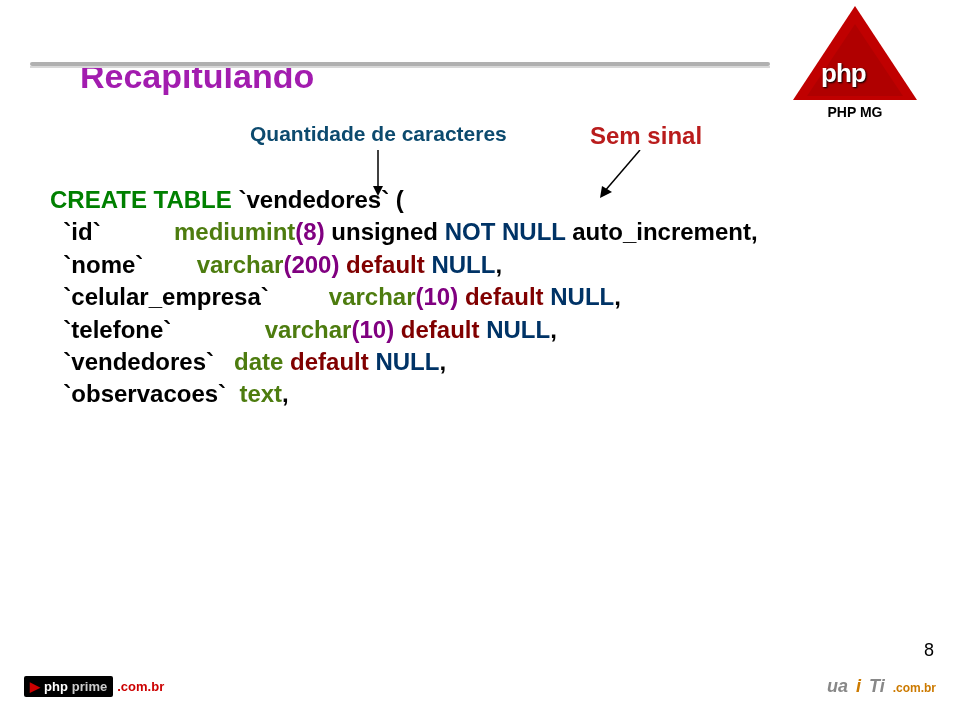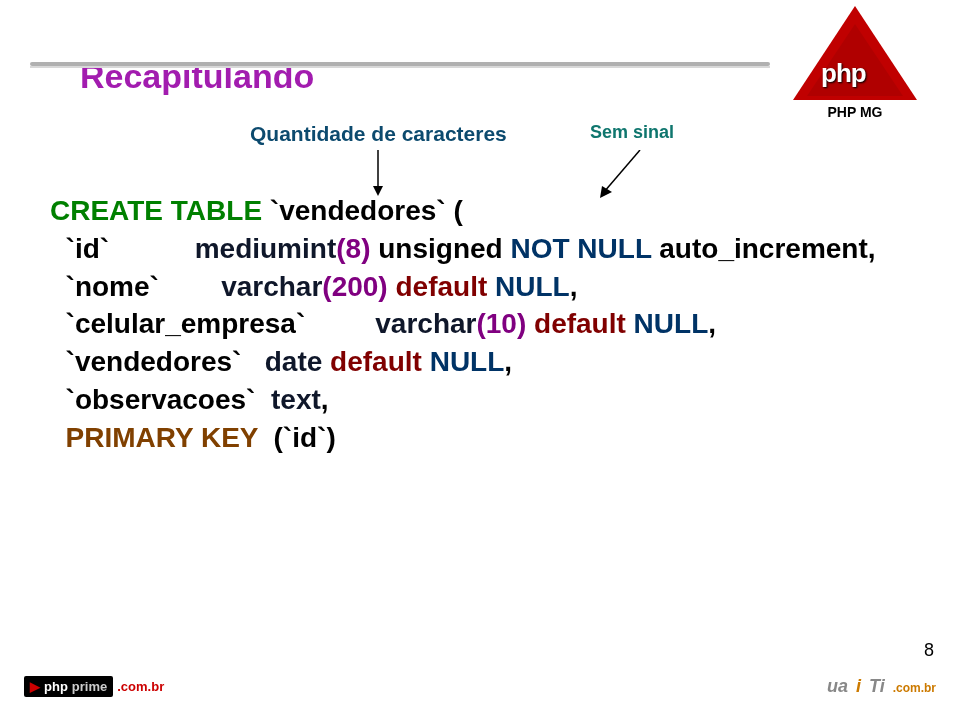--- a/index.html
+++ b/index.html
@@ -42,48 +42,48 @@
     top: 122px;
     left: 250px;
     font-size: 21px;
     font-weight: bold;
     color: #0c4a6e;
   }
   .annotation-sem {
     position: absolute;
     top: 122px;
     left: 590px;
-    font-size: 18px;
-    font-weight: bold;
-    color: #0f766e;
+    font-size: 24px;
+    font-weight: bold;
+    color: #b91c1c;
   }
   .arrow1 {
     position: absolute;
     top: 150px;
     left: 368px;
   }
   .arrow2 {
     position: absolute;
     top: 150px;
     left: 600px;
   }
   .code-block {
     position: absolute;
-    top: 192px;
+    top: 184px;
     left: 50px;
-    font-size: 28px;
+    font-size: 24px;
     font-weight: bold;
     line-height: 1.35;
     font-family: Arial, Helvetica, sans-serif;
   }
   .code-block .row {
     white-space: pre;
   }
   .green { color: #008000; }
-  .red { color: #0f172a; margin-top: 20px; }
+  .red { color: #4d7c0f; margin-top: 20px; }
   .purple { color: #800080; }
   .darkblue { color: #003366; }
   .darkred { color: #800000; }
   .brown { color: #804000; }
   .black { color: #000; }
   .logo-php {
     position: absolute;
     top: 6px;
     right: 30px;
     width: 150px;
@@ -190,23 +190,23 @@
 <svg class="arrow2" width="130" height="50">
   <line x1="40" y1="0" x2="4" y2="42" stroke="#000" stroke-width="1.5"></line>
   <polygon points="0,48 2,36 12,42" fill="#000"></polygon>
 </svg>
 
 <div class="code-block">
   <div class="row"><span class="green">CREATE TABLE</span><span class="black"> `vendedores` (</span></div>
   <div class="row"><span class="black">  `id`</span><span class="red">           mediumint</span><span class="purple">(8)</span><span class="black"> unsigned </span><span class="darkblue">NOT NULL</span><span class="black"> auto_increment,</span></div>
   <div class="row"><span class="black">  `nome`</span><span class="red">        varchar</span><span class="purple">(200)</span><span class="darkred"> default </span><span class="darkblue">NULL</span><span class="black">,</span></div>
   <div class="row"><span class="black">  `celular_empresa`</span><span class="black"> </span><span class="red">        varchar</span><span class="purple">(10)</span><span class="darkred"> default </span><span class="darkblue">NULL</span><span class="black">,</span></div>
+  <div class="row"><span class="black">  `telefone`</span><span class="black">      </span><span class="red">        varchar</span><span class="purple">(10)</span><span class="darkred"> default </span><span class="darkblue">NULL</span><span class="black">,</span></div>
   <div class="row"><span class="black">  `vendedores`</span><span class="black">   </span><span class="red">date</span><span class="darkred"> default </span><span class="darkblue">NULL</span><span class="black">,</span></div>
   <div class="row"><span class="black">  `observacoes`</span><span class="black">  </span><span class="red">text</span><span class="black">,</span></div>
-  <div class="row"><span class="brown">  PRIMARY KEY</span><span class="black">  (`id`)</span></div>
 </div>
 
 <div class="logo-php">
   <div class="triangle">
     <div class="triangle-inner"></div>
     <div class="php-text">php</div>
   </div>
   <div class="php-mg">PHP MG</div>
 </div>
 

